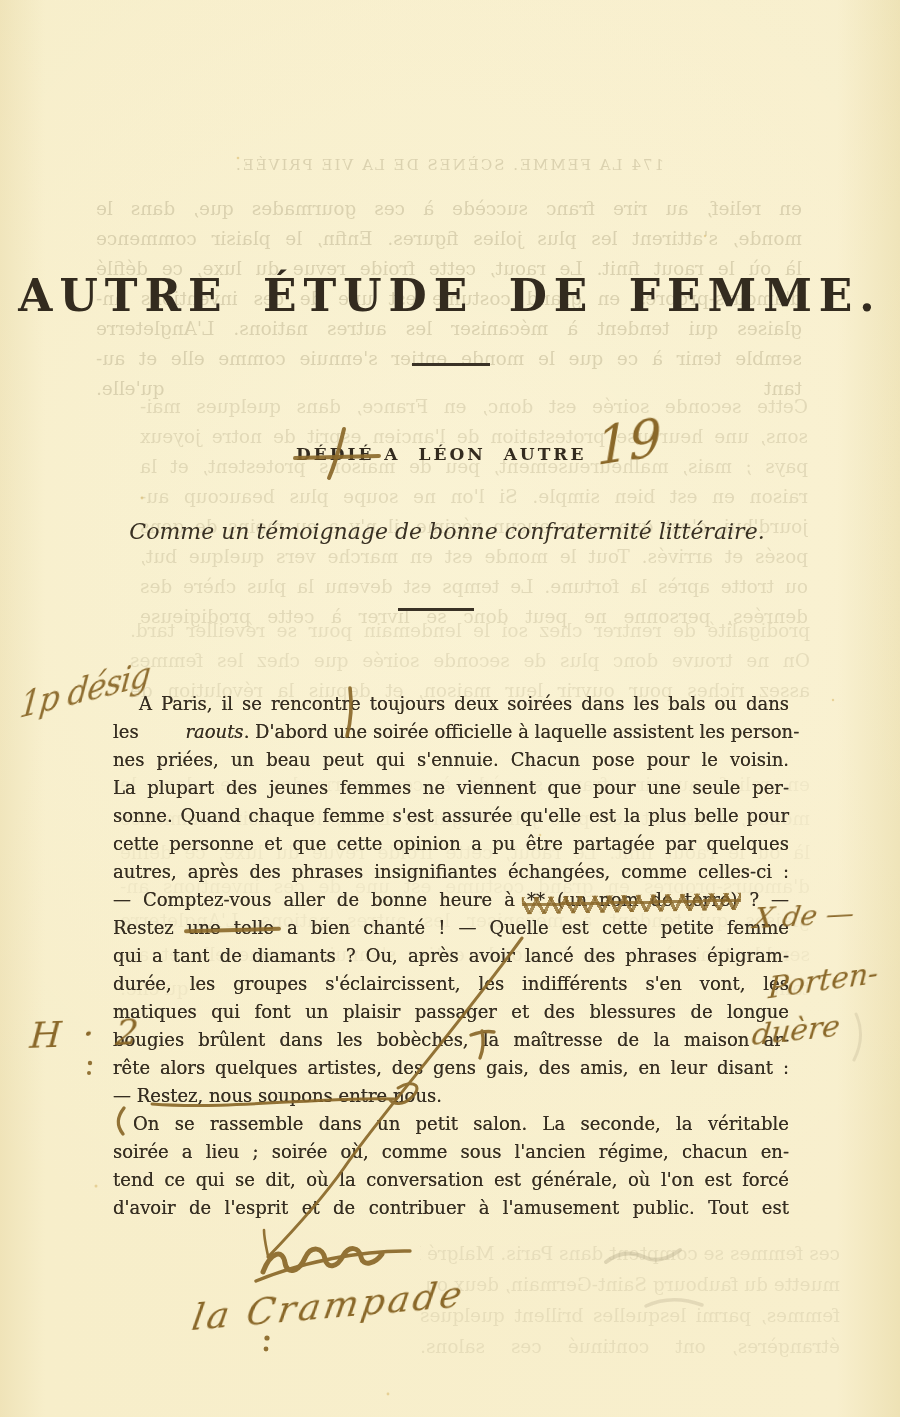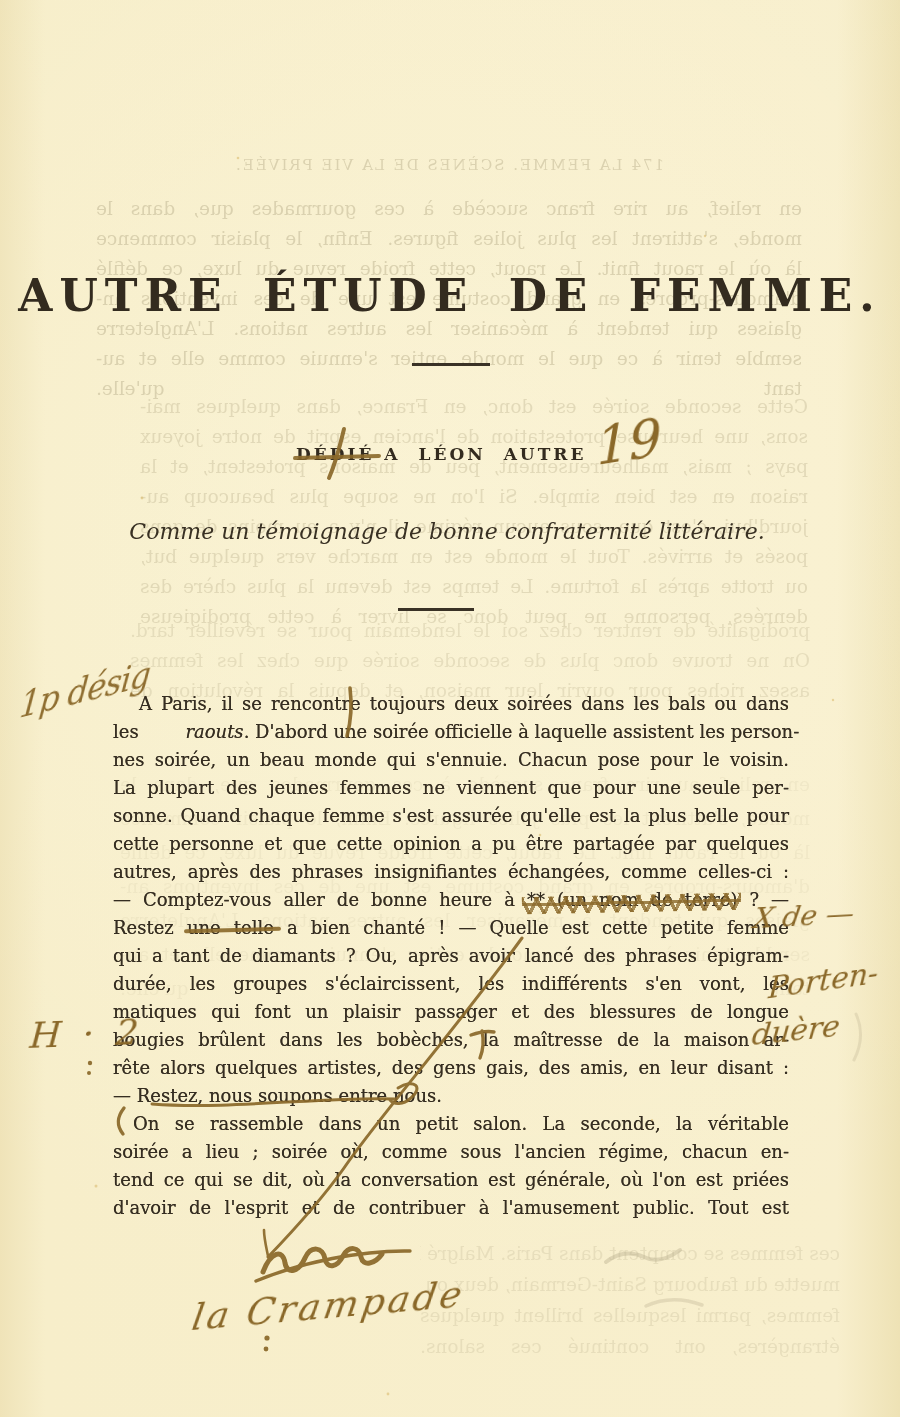--- a/index.html
+++ b/index.html
@@ -109,36 +109,36 @@
   <div class="title">AUTRE ÉTUDE DE FEMME.</div>
   <div class="rule rule1"></div>
   <div class="dedication">
     <span class="ink-strike ded-struck">DÉDIÉ</span><span>A LÉON AUTRE</span>
   </div>
   <div class="epigraph">Comme un témoignage de bonne confraternité littéraire.</div>
   <div class="rule rule2"></div>
   <div id="body-text">
       <div class="bl" style="text-indent: 26px;">A Paris, il se rencontre toujours deux soirées dans les bals ou dans</div>
       <div class="bl"><span>les </span><span class="it">raouts</span><span>. D'abord une soirée officielle à laquelle assistent les person-</span></div>
-      <div class="bl">nes soirée, un beau monde qui s'ennuie. Chacun pose pour le voisin.</div>
+      <div class="bl">nes priées, un beau peut qui s'ennuie. Chacun pose pour le voisin.</div>
       <div class="bl">La plupart des jeunes femmes ne viennent que pour une seule per-</div>
       <div class="bl">sonne. Quand chaque femme s'est assurée qu'elle est la plus belle pour</div>
       <div class="bl">cette personne et que cette opinion a pu être partagée par quelques</div>
       <div class="bl">autres, après des phrases insignifiantes échangées, comme celles-ci :</div>
       <div class="bl"><span>— Comptez-vous aller de bonne heure à </span><span class="ink-scribble">** (un nom de terre)</span><span> ? —</span></div>
       <div class="bl"><span>Restez </span><span class="ink-strike">une telle</span><span> a bien chanté ! — Quelle est cette petite femme</span></div>
       <div class="bl">qui a tant de diamants ? Ou, après avoir lancé des phrases épigram-</div>
       <div class="bl">durée, les groupes s'éclaircissent, les indifférents s'en vont, les</div>
       <div class="bl">matiques qui font un plaisir passager et des blessures de longue</div>
       <div class="bl">bougies brûlent dans les bobèches, la maîtresse de la maison ar-</div>
       <div class="bl">rête alors quelques artistes, des gens gais, des amis, en leur disant :</div>
       <div class="bl no-just">— Restez, nous soupons entre nous.</div>
       <div class="bl" style="text-indent: 20px;">On se rassemble dans un petit salon. La seconde, la véritable</div>
       <div class="bl">soirée a lieu ; soirée où, comme sous l'ancien régime, chacun en-</div>
-      <div class="bl">tend ce qui se dit, où la conversation est générale, où l'on est priées</div>
+      <div class="bl">tend ce qui se dit, où la conversation est générale, où l'on est forcé</div>
       <div class="bl">d'avoir de l'esprit et de contribuer à l'amusement public. Tout est</div>
     </div>
 </div>
 
 <svg id="ink-svg" class="layer" viewBox="0 0 900 1417">
   <g fill="none" stroke="#8a6829" stroke-linecap="round" opacity="0.92">
 
     <path d="M344,429 C340,446 336,462 329,478" stroke-width="4"></path>
 
     <path d="M350,688 C352,704 351,721 347,736" stroke-width="3.6"></path>

